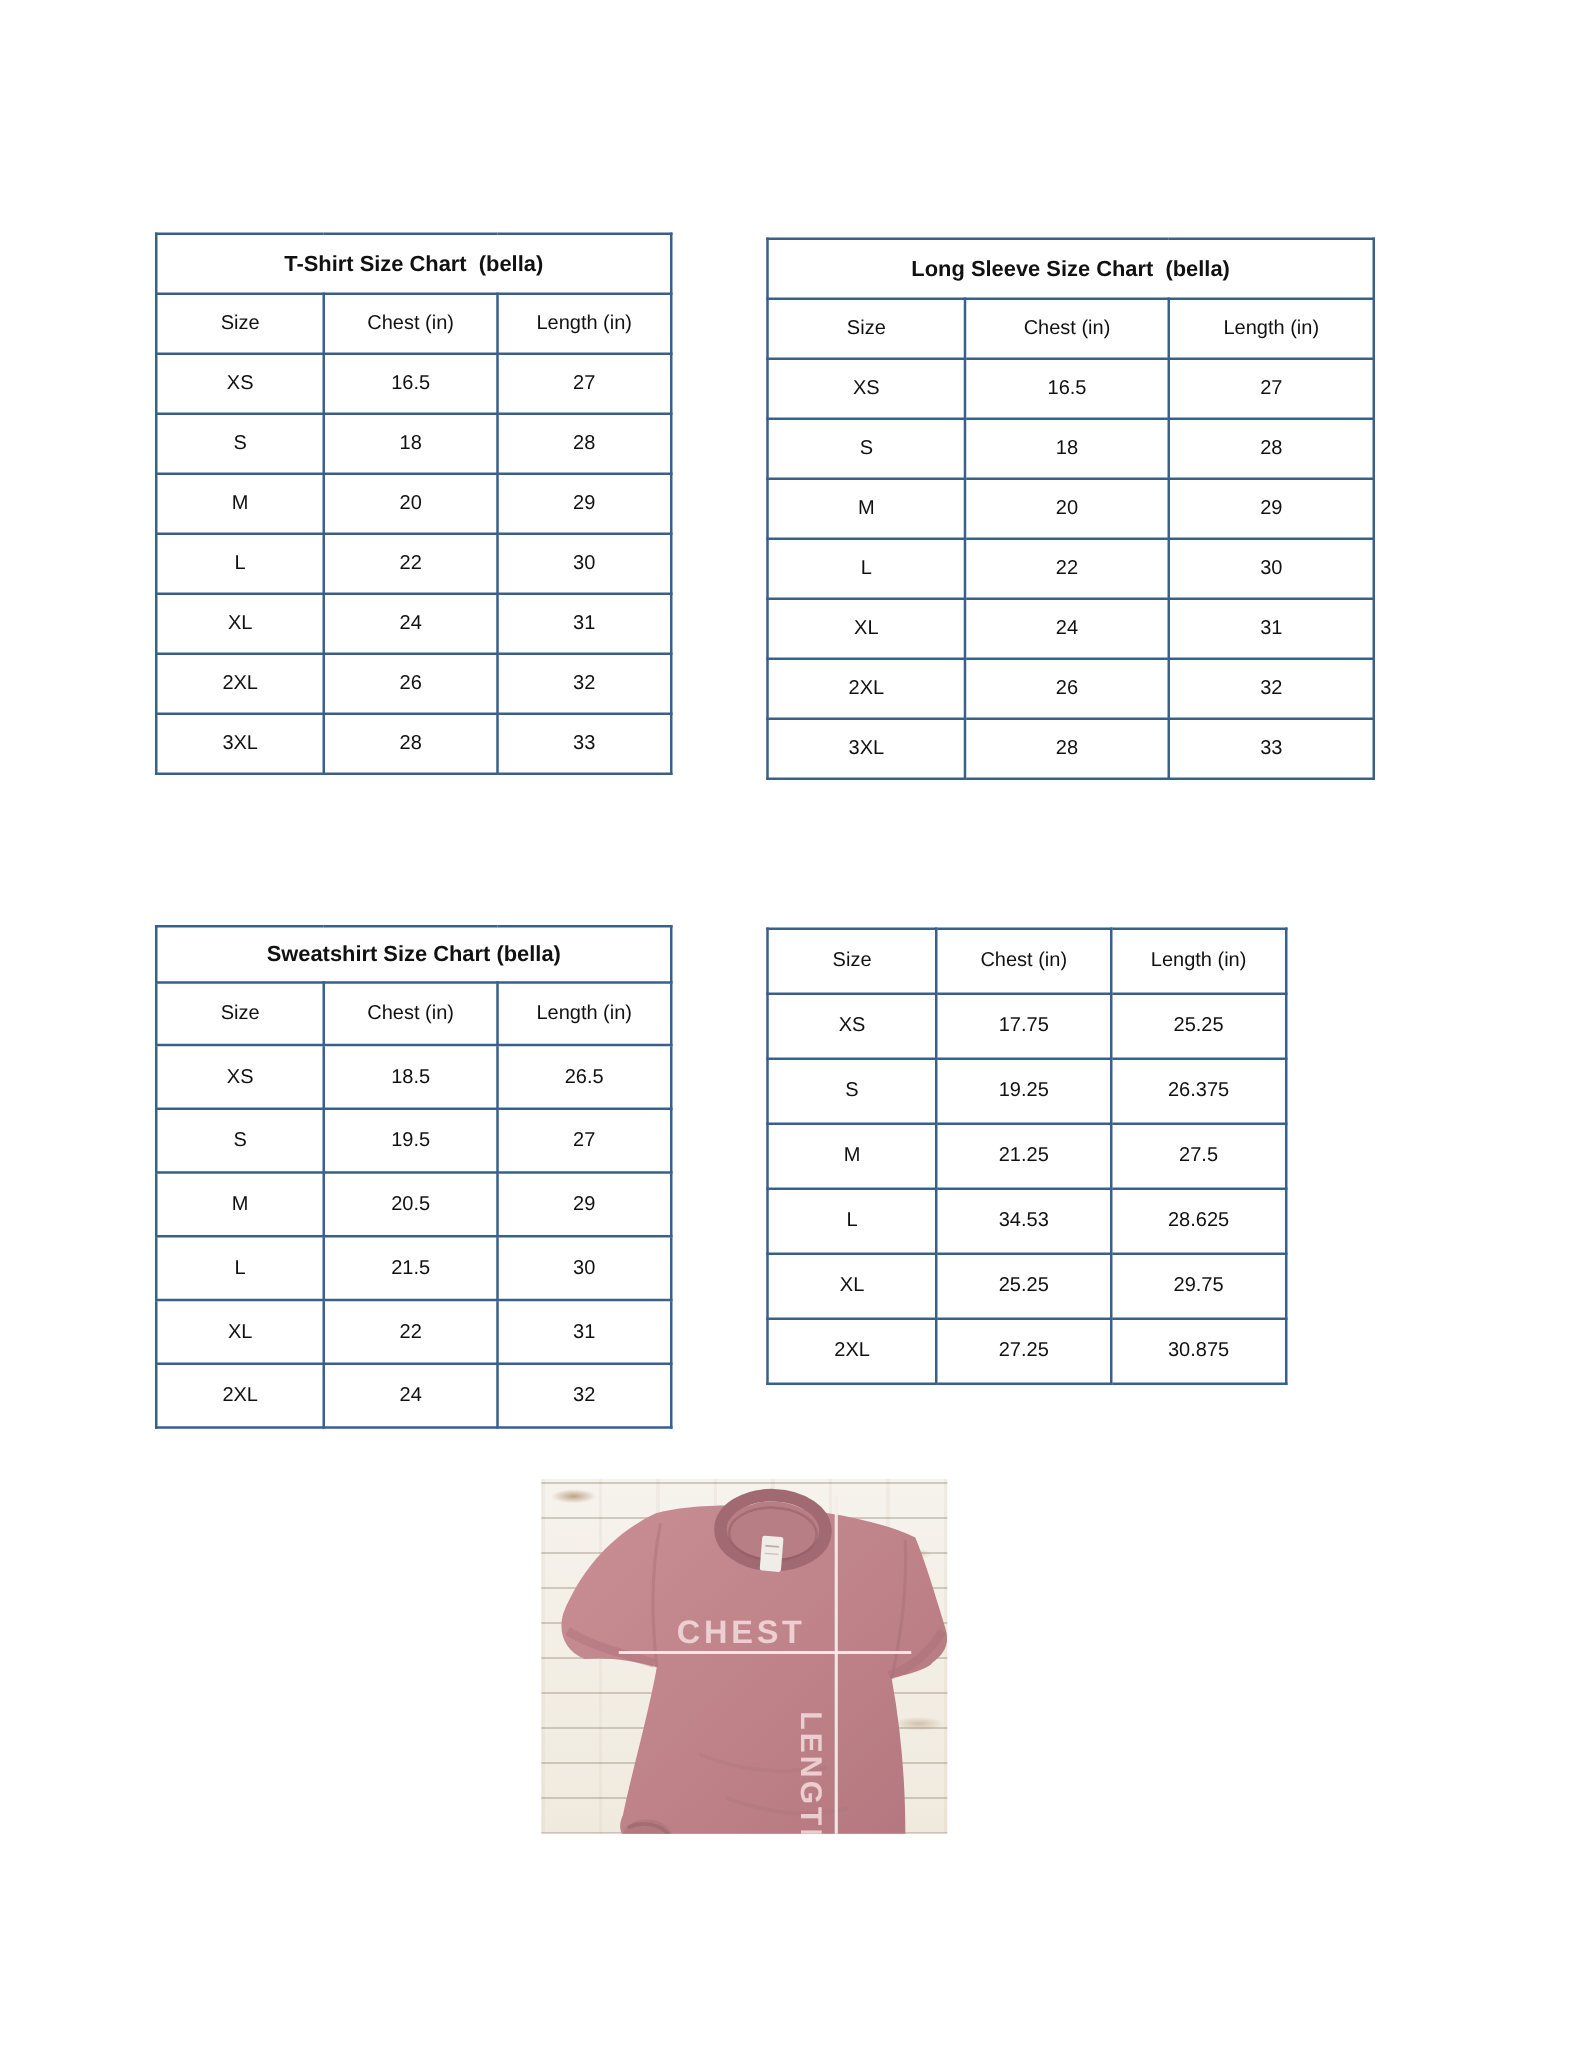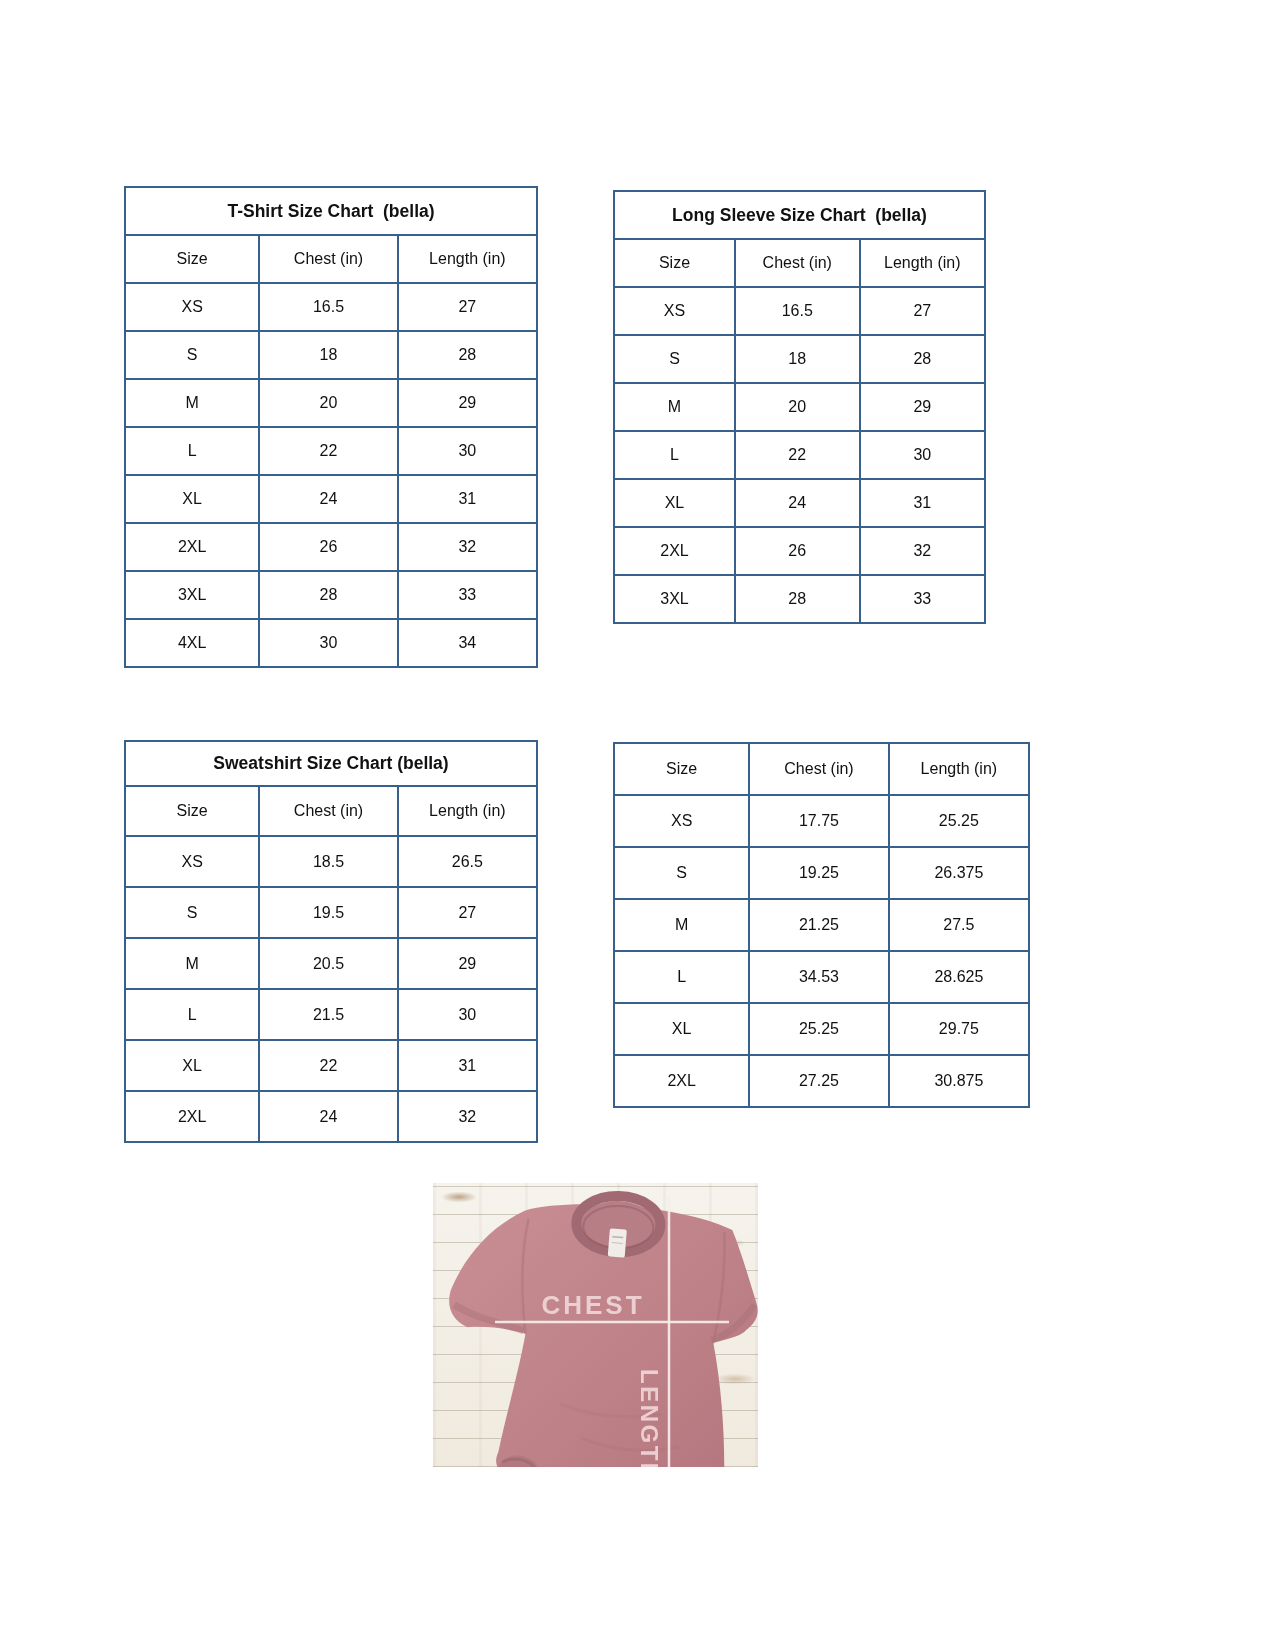--- a/index.html
+++ b/index.html
@@ -38,21 +38,21 @@
   }
   table.chart tr.title-row th{
     font-weight:bold;
     font-size:17.5px;
     white-space:pre-wrap;
   }
 
   
   .tbl-tshirt{left:124px;top:186px;width:414px;}
   .tbl-tshirt tr{height:48px;}
-  .tbl-longsleeve{left:613px;top:190px;width:373px;}
+  .tbl-longsleeve{left:613px;top:190px;width:487px;}
   .tbl-longsleeve tr{height:48px;}
   .tbl-sweatshirt{left:124px;top:740px;width:414px;}
   .tbl-sweatshirt tr.title-row{height:45px;border-radius:20px;}
   .tbl-sweatshirt tr.head-row{height:50px;}
   .tbl-sweatshirt tbody tr{height:51px;}
   .tbl-hoodie{left:613px;top:742px;width:417px;}
   .tbl-hoodie tr.title-row{height:46px;}
   .tbl-hoodie tr.head-row{height:52px;}
   .tbl-hoodie tbody tr{height:52px;}
 
@@ -136,25 +136,20 @@
         <tr>
           <td>2XL</td>
           <td>26</td>
           <td>32</td>
         </tr>
         <tr>
           <td>3XL</td>
           <td>28</td>
           <td>33</td>
         </tr>
-        <tr>
-          <td>4XL</td>
-          <td>30</td>
-          <td>34</td>
-        </tr>
       </tbody>
   </table>
 
   <table class="chart tbl-longsleeve">
     <colgroup>
         <col class="c-size">
         <col class="c-chest">
         <col class="c-length">
       </colgroup>
     <thead>

